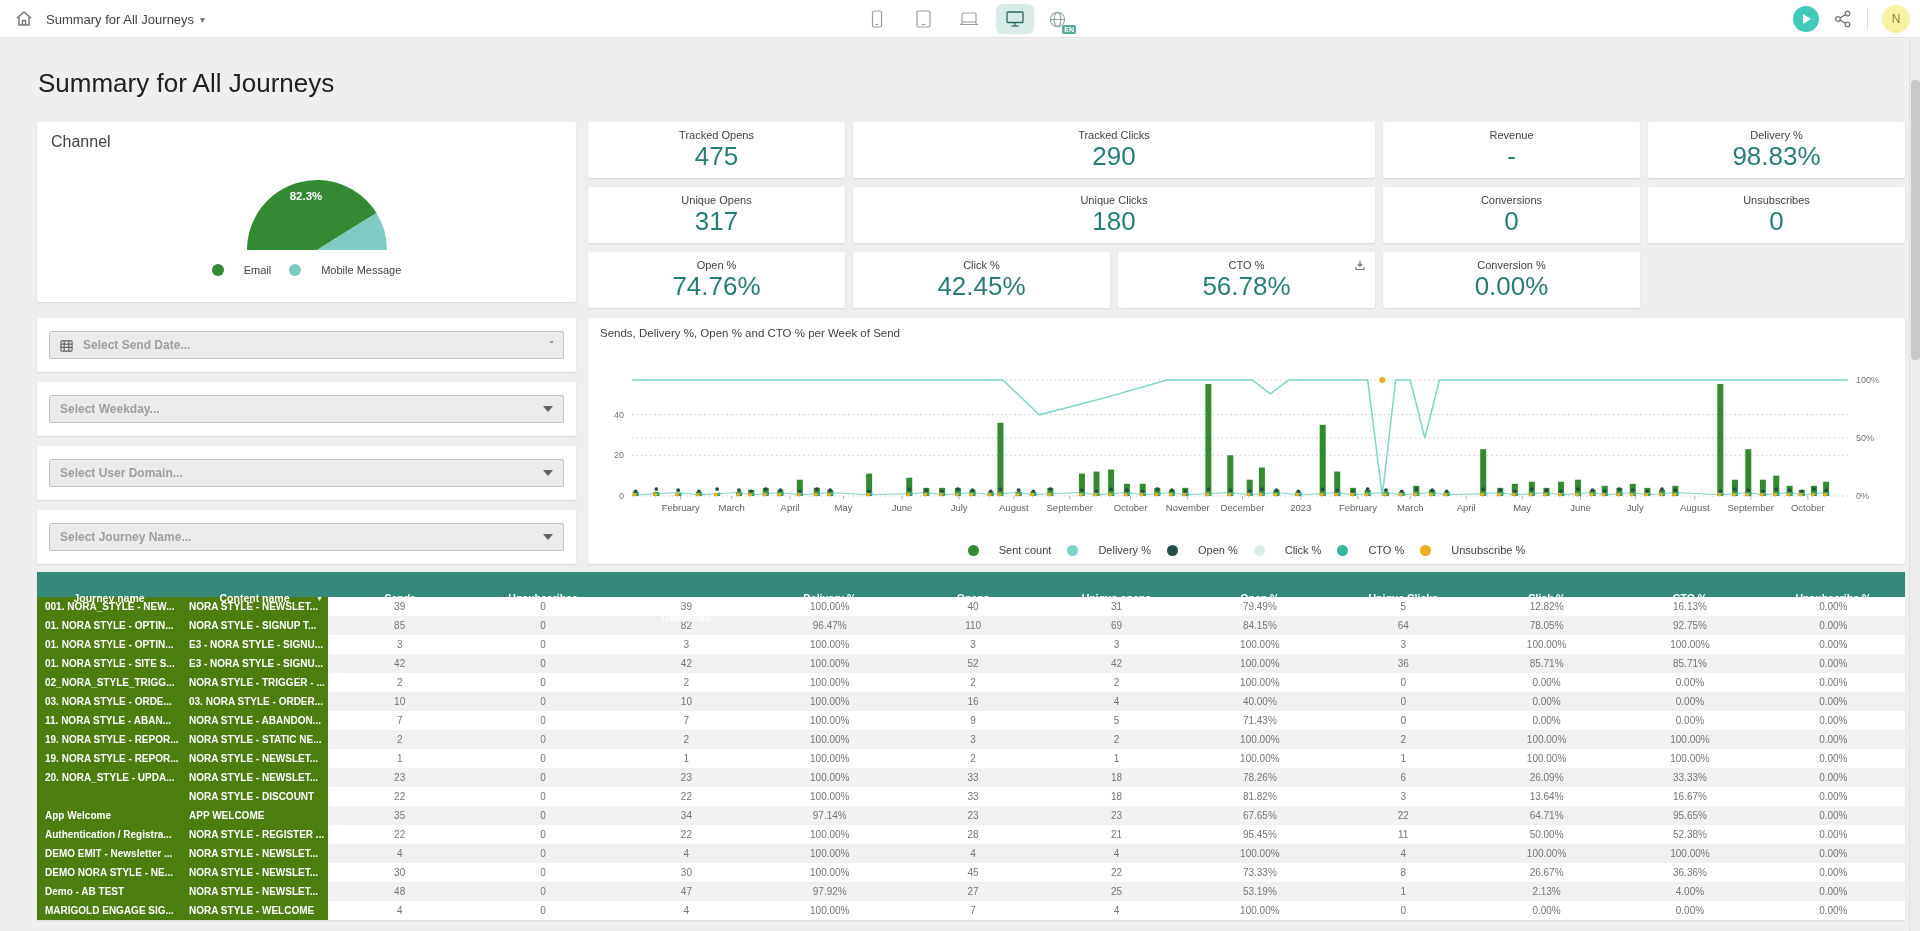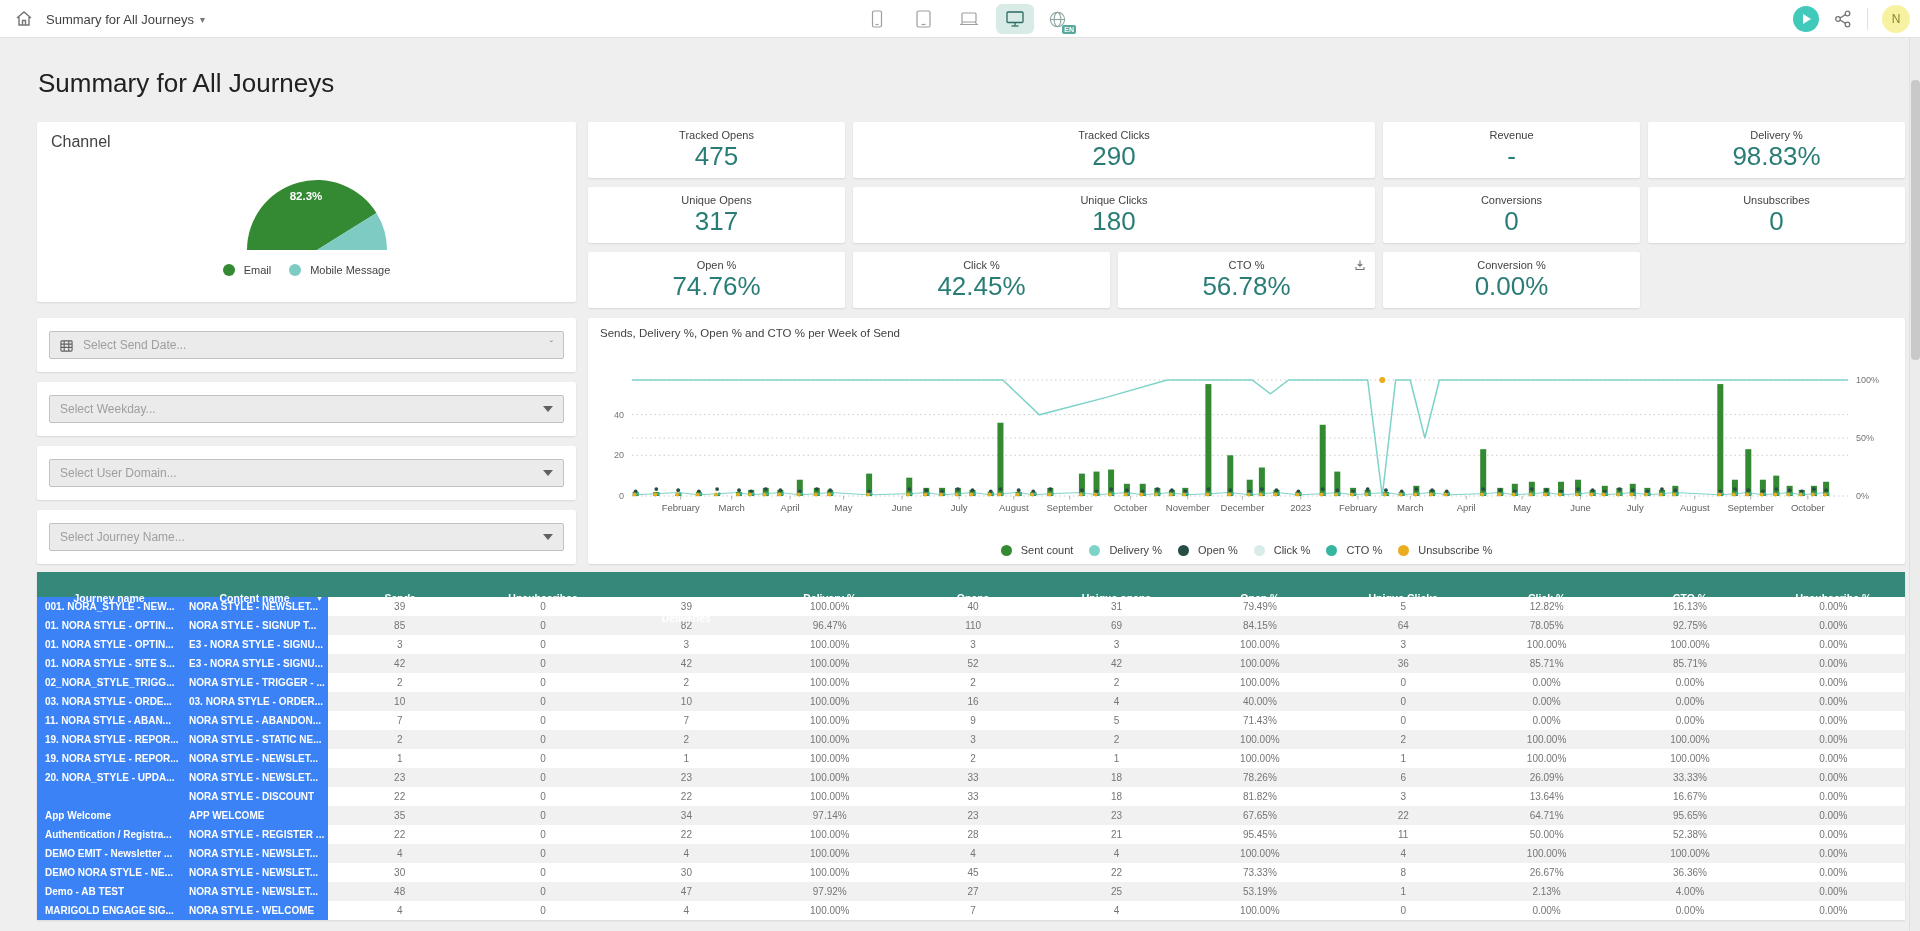--- a/index.html
+++ b/index.html
@@ -24,24 +24,24 @@
   .lang .badge { position:absolute; right:-4px; bottom:0; background:#58a89b; color:#fff; font-size:7px; font-weight:bold;
     padding:1px 2px; border-radius:2px; }
   
   .page-title { position:absolute; left:38px; top:68px; font-size:26px; color:#212121; }
   .card { position:absolute; background:#fff; border-radius:2px; box-shadow:0 1px 2px rgba(0,0,0,.10); }
   
   #channel-card { left:37px; top:122px; width:539px; height:180px; }
   .card-label { position:absolute; left:14px; top:11px; font-size:16px; color:#424242; }
   #pie-wrap { position:absolute; left:150px; top:32px; width:260px; height:104px; }
   #pie-legend { position:absolute; left:0; right:0; top:142px; display:flex; justify-content:center; gap:18px; }
-  .leg-item { display:flex; align-items:center; gap:9px; font-size:11px; color:#424242; cursor:pointer; }
+  .leg-item { display:flex; align-items:center; gap:20px; font-size:11px; color:#424242; cursor:pointer; }
   .leg-dot { width:12px; height:12px; border-radius:50%; }
   
-  .filter-card { left:37px; width:539px; height:54px; }
+  .filter-card { left:37px; width:539px; height:54px;font-weight:bold; }
   .dropdown { position:absolute; left:12px; right:12px; top:13px; height:28px; background:#ebebeb;
     border:1px solid #c2c2c2; border-radius:2px; display:flex; align-items:center; padding:0 10px; gap:10px; cursor:pointer; }
   .dd-ph { font-size:12px; color:#9e9e9e; flex:1; }
   .dd-tri { width:0; height:0; border-left:5px solid transparent; border-right:5px solid transparent; border-top:6px solid #616161; }
   .dd-chev { font-size:10px; color:#757575; }
   
   #kpi-grid { position:absolute; left:588px; top:122px; width:1317px; height:185px;
     display:grid; grid-template-columns:repeat(5,1fr); grid-auto-rows:56px; gap:9px 8px; }
   .kpi { position:relative; background:#fff; border-radius:2px; box-shadow:0 1px 2px rgba(0,0,0,.10);
     display:flex; flex-direction:column; align-items:center; justify-content:center; gap:2px; }
@@ -56,21 +56,21 @@
   #chart-legend { position:absolute; left:0; right:0; bottom:8px; display:flex; justify-content:center; gap:16px; }
   .leg-item .leg-dot2 { width:11px; height:11px; border-radius:50%; }
   
   #table { position:absolute; left:37px; top:572px; width:1868px; background:#fff; box-shadow:0 1px 2px rgba(0,0,0,.10); }
   .trow { display:grid; grid-template-columns:144px 147px repeat(11,1fr); }
   .thead { background:#35897b; height:25px; }
   .th { color:#fff; font-size:10.5px; font-weight:bold; display:flex; align-items:center; justify-content:center; gap:4px; cursor:pointer; position:relative; }
   .th .arrow { position:absolute; right:5px; font-size:7px; }
   .th .arrow.up { opacity:.65; }
   .tr { height:19px; }
-  .name-cell { background:#3b82f6; color:#fff; font-size:10px; font-weight:bold; display:flex; align-items:center;
+  .name-cell { background:#4d7c0f; color:#fff; font-size:10px; font-weight:bold; display:flex; align-items:center;
     padding-left:8px; white-space:nowrap; overflow:hidden; }
   .num-cell { font-size:10px; color:#757575; display:flex; align-items:center; justify-content:center; }
   .tr:nth-child(odd) .num-cell { background:#f1f1f1; }
   .tr:nth-child(even) .num-cell { background:#fff; }
   
   #scrollbar { position:absolute; right:0; top:38px; width:11px; height:893px; background:#ececec; border-left:1px solid #e0e0e0; }
   #scroll-thumb { position:absolute; left:1px; width:9px; top:42px; height:280px; background:#c9c9c9; border-radius:4px; cursor:pointer; }
   svg text { font-family:"Liberation Sans", sans-serif; }
 </style>
 </head>

